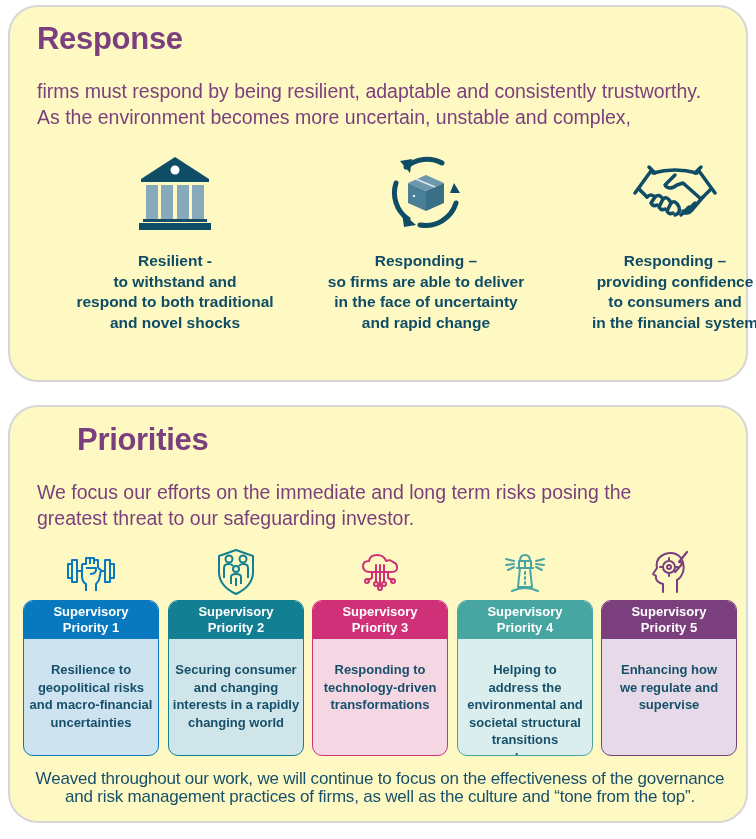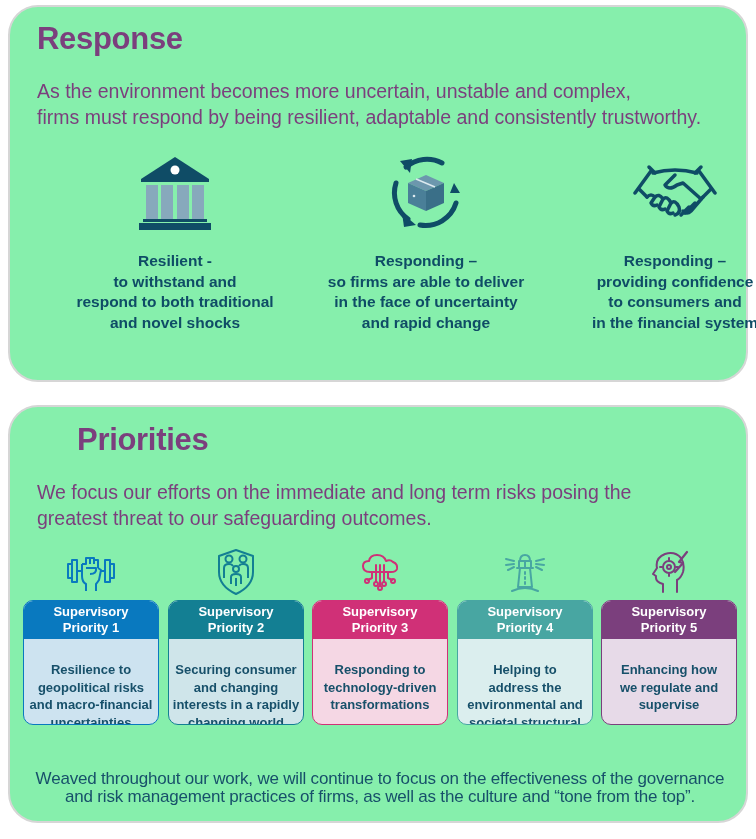--- a/index.html
+++ b/index.html
@@ -3,21 +3,21 @@
 <meta charset="utf-8">
 <style>
   * { box-sizing: border-box; margin: 0; padding: 0; }
   html, body { width: 756px; height: 839px; background: #ffffff; overflow: hidden; }
   body { font-family: "Liberation Sans", "DejaVu Sans", sans-serif; position: relative; }
 
   .panel {
     position: absolute;
     border: 2px solid #d6d6d6;
     border-radius: 30px;
-    background: #86efac;
+    background: #fef9c3;
   }
   #response { left: 8px; top: 5px; width: 740px; height: 377px; }
   #priorities { left: 8px; top: 405px; width: 740px; height: 418px; }
 
   .panel-title {
     position: absolute;
     left: 27px;
     font-size: 31px;
     font-weight: bold;
     color: #7b3f7d;
@@ -54,21 +54,21 @@
   }
   #pillar-0 { left: 0px; }
   #pillar-1 { left: 251px; }
   #pillar-2 { left: 500px; }
 
   .cards { position: absolute; left: 0; top: 137px; width: 740px; height: 222px; }
   .card-col { position: absolute; top: 0; width: 136px; }
   .card-icon { height: 56px; display: flex; justify-content: center; align-items: center; }
   .card {
     margin-top: 0;
-    height: 125px;
+    height: 156px;
     border-radius: 10px;
     border: 1.5px solid;
     overflow: hidden;
   }
   .card-head {
     height: 38px;
     color: #ffffff;
     font-size: 13px;
     line-height: 16px;
     font-weight: bold;
@@ -99,22 +99,22 @@
     color: #17506a;
     letter-spacing: -0.2px;
   }
 </style>
 </head>
 <body>
 
 <section class="panel" id="response">
   <h1 class="panel-title">Response</h1>
   <div class="panel-intro">
+    <div>firms must respond by being resilient, adaptable and consistently trustworthy.</div>
     <div>As the environment becomes more uncertain, unstable and complex,</div>
-    <div>firms must respond by being resilient, adaptable and consistently trustworthy.</div>
   </div>
 
   <div class="pillars">
 
     <div class="pillar" id="pillar-0">
       <div class="icon-wrap">
         <svg width="72" height="76" viewBox="0 0 72 76">
           <polygon points="36,2 2,24 70,24" fill="#0f4c66"></polygon>
           <circle cx="36" cy="15" r="4.5" fill="#ffffff"></circle>
           <rect x="2" y="24" width="68" height="3" fill="#0f4c66"></rect>
@@ -189,21 +189,21 @@
         <div>in the financial system</div>
       </div>
     </div>
   </div>
 </section>
 
 <section class="panel" id="priorities">
   <h1 class="panel-title">Priorities</h1>
   <div class="panel-intro">
     <div>We focus our efforts on the immediate and long term risks posing the</div>
-    <div>greatest threat to our safeguarding outcomes.</div>
+    <div>greatest threat to our safeguarding investor.</div>
   </div>
 
   <div class="cards">
 
     <div class="card-col" id="card-0">
       <div class="card-icon">
         <svg width="50" height="40" viewBox="0 0 50 40" fill="none" stroke="#0979bf" stroke-width="2" stroke-linejoin="round">
           <rect x="2" y="12" width="4" height="14"></rect>
           <rect x="6" y="8" width="5" height="22"></rect>
           <rect x="44" y="12" width="4" height="14"></rect>

